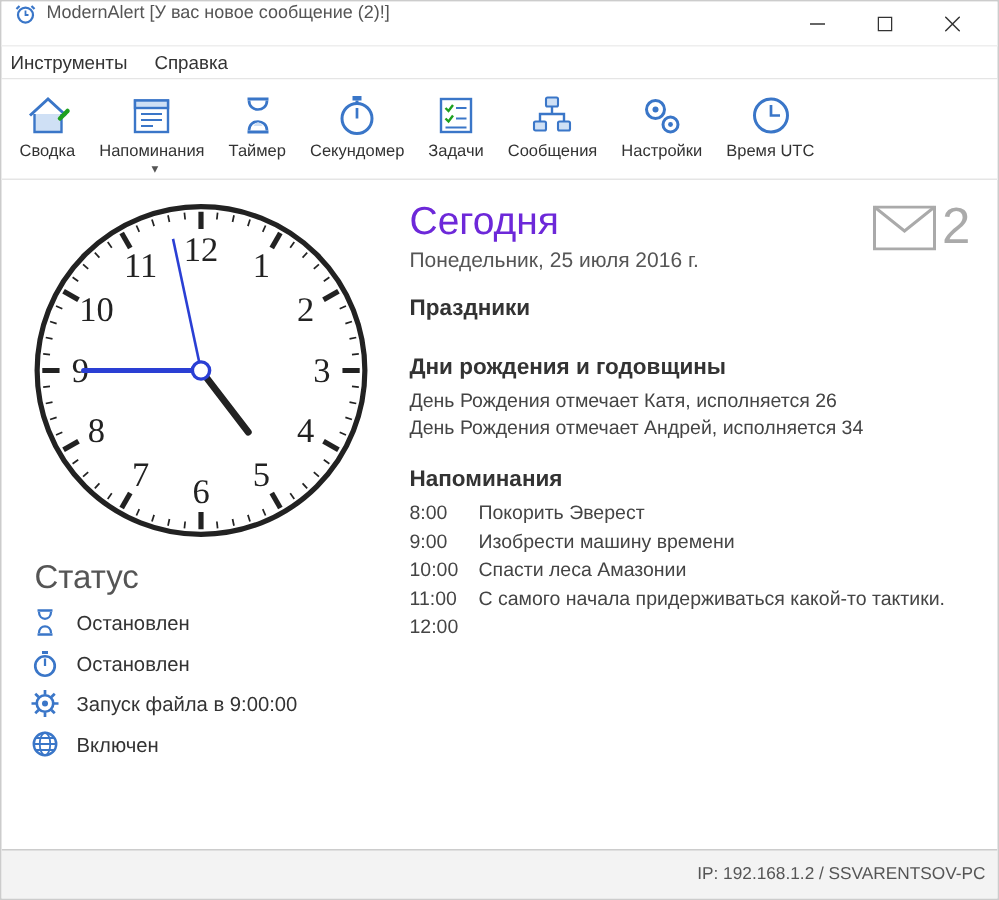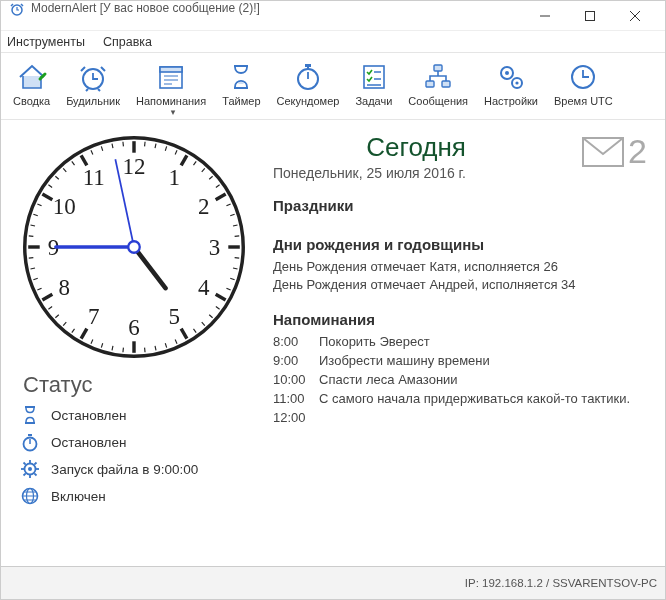--- a/index.html
+++ b/index.html
@@ -70,21 +70,21 @@
     gap: 24px;
     overflow: hidden;
   }
   .left { width: 230px; display: flex; flex-direction: column; }
   .clockwrap { width: 230px; height: 230px; position: relative; }
   .status h3 { font-size: 22px; font-weight: 400; margin: 10px 0 6px 4px; color: #555; }
   .status-row { display: flex; align-items: center; gap: 10px; margin: 5px 0; font-size: 13.5px; color: #333; }
   .status-row .sicon { width: 22px; height: 22px; display: flex; align-items: center; justify-content: center; }
   .right { flex: 1; display: flex; flex-direction: column; }
   .today-head { display: flex; align-items: flex-start; justify-content: space-between; }
-  .today-head h1 { font-size: 26px; font-weight: 400; margin: 0; color: #14532d; text-align: right; }
+  .today-head h1 { font-size: 26px; font-weight: 400; margin: 0; color: #6d28d9; }
   .today-head .date { font-size: 14px; color: #555; margin-top: 2px; }
   .msgbadge { display: flex; align-items: center; gap: 4px; color: #aaa; }
   .msgbadge .count { font-size: 34px; font-weight: 300; color: #aaa; }
   .section h2 { font-size: 15px; font-weight: 600; margin: 16px 0 6px 0; color: #333; }
   .section .line { font-size: 13px; color: #444; margin: 3px 0; }
   .reminders { display: grid; grid-template-columns: 46px 1fr; row-gap: 4px; font-size: 13px; color: #444; }
   .reminders .t { }
   
   .statusbar {
     height: 20px;
@@ -138,31 +138,20 @@
 <div class="toolbar">
   <div class="tool" data-active="true">
     <span class="icon">
       <svg viewBox="0 0 32 32" width="32" height="32">
         <path d="M4 16 L16 5 L28 16" fill="none" stroke="#3a76c8" stroke-width="2"></path>
         <path d="M7 15 V27 H25 V15" fill="#cfe0f5" stroke="#3a76c8" stroke-width="1.6"></path>
         <path d="M24 18 L29 13" stroke="#1ea01e" stroke-width="3" stroke-linecap="round"></path>
       </svg>
     </span>
     <span class="label">Сводка</span>
-  </div>
-  <div class="tool">
-    <span class="icon">
-      <svg viewBox="0 0 32 32" width="32" height="32">
-        <circle cx="16" cy="18" r="10" fill="none" stroke="#3a76c8" stroke-width="2"></circle>
-        <path d="M8 6 L4 10 M24 6 L28 10" stroke="#3a76c8" stroke-width="2"></path>
-        <path d="M16 12 V18 H21" stroke="#3a76c8" stroke-width="1.8" fill="none"></path>
-        <path d="M11 28 L9 30 M21 28 L23 30" stroke="#3a76c8" stroke-width="2"></path>
-      </svg>
-    </span>
-    <span class="label">Будильник</span>
   </div>
   <div class="tool" style="position:relative;">
     <div style="display:flex;flex-direction:column;align-items:center;">
       <span class="icon">
         <svg viewBox="0 0 32 32" width="32" height="32">
           <rect x="5" y="6" width="22" height="21" fill="#fff" stroke="#3a76c8" stroke-width="1.6"></rect>
           <rect x="5" y="6" width="22" height="5" fill="#cfe0f5" stroke="#3a76c8" stroke-width="1.6"></rect>
           <path d="M9 15 H23 M9 19 H23 M9 23 H17" stroke="#3a76c8" stroke-width="1.2"></path>
         </svg>
       </span>

